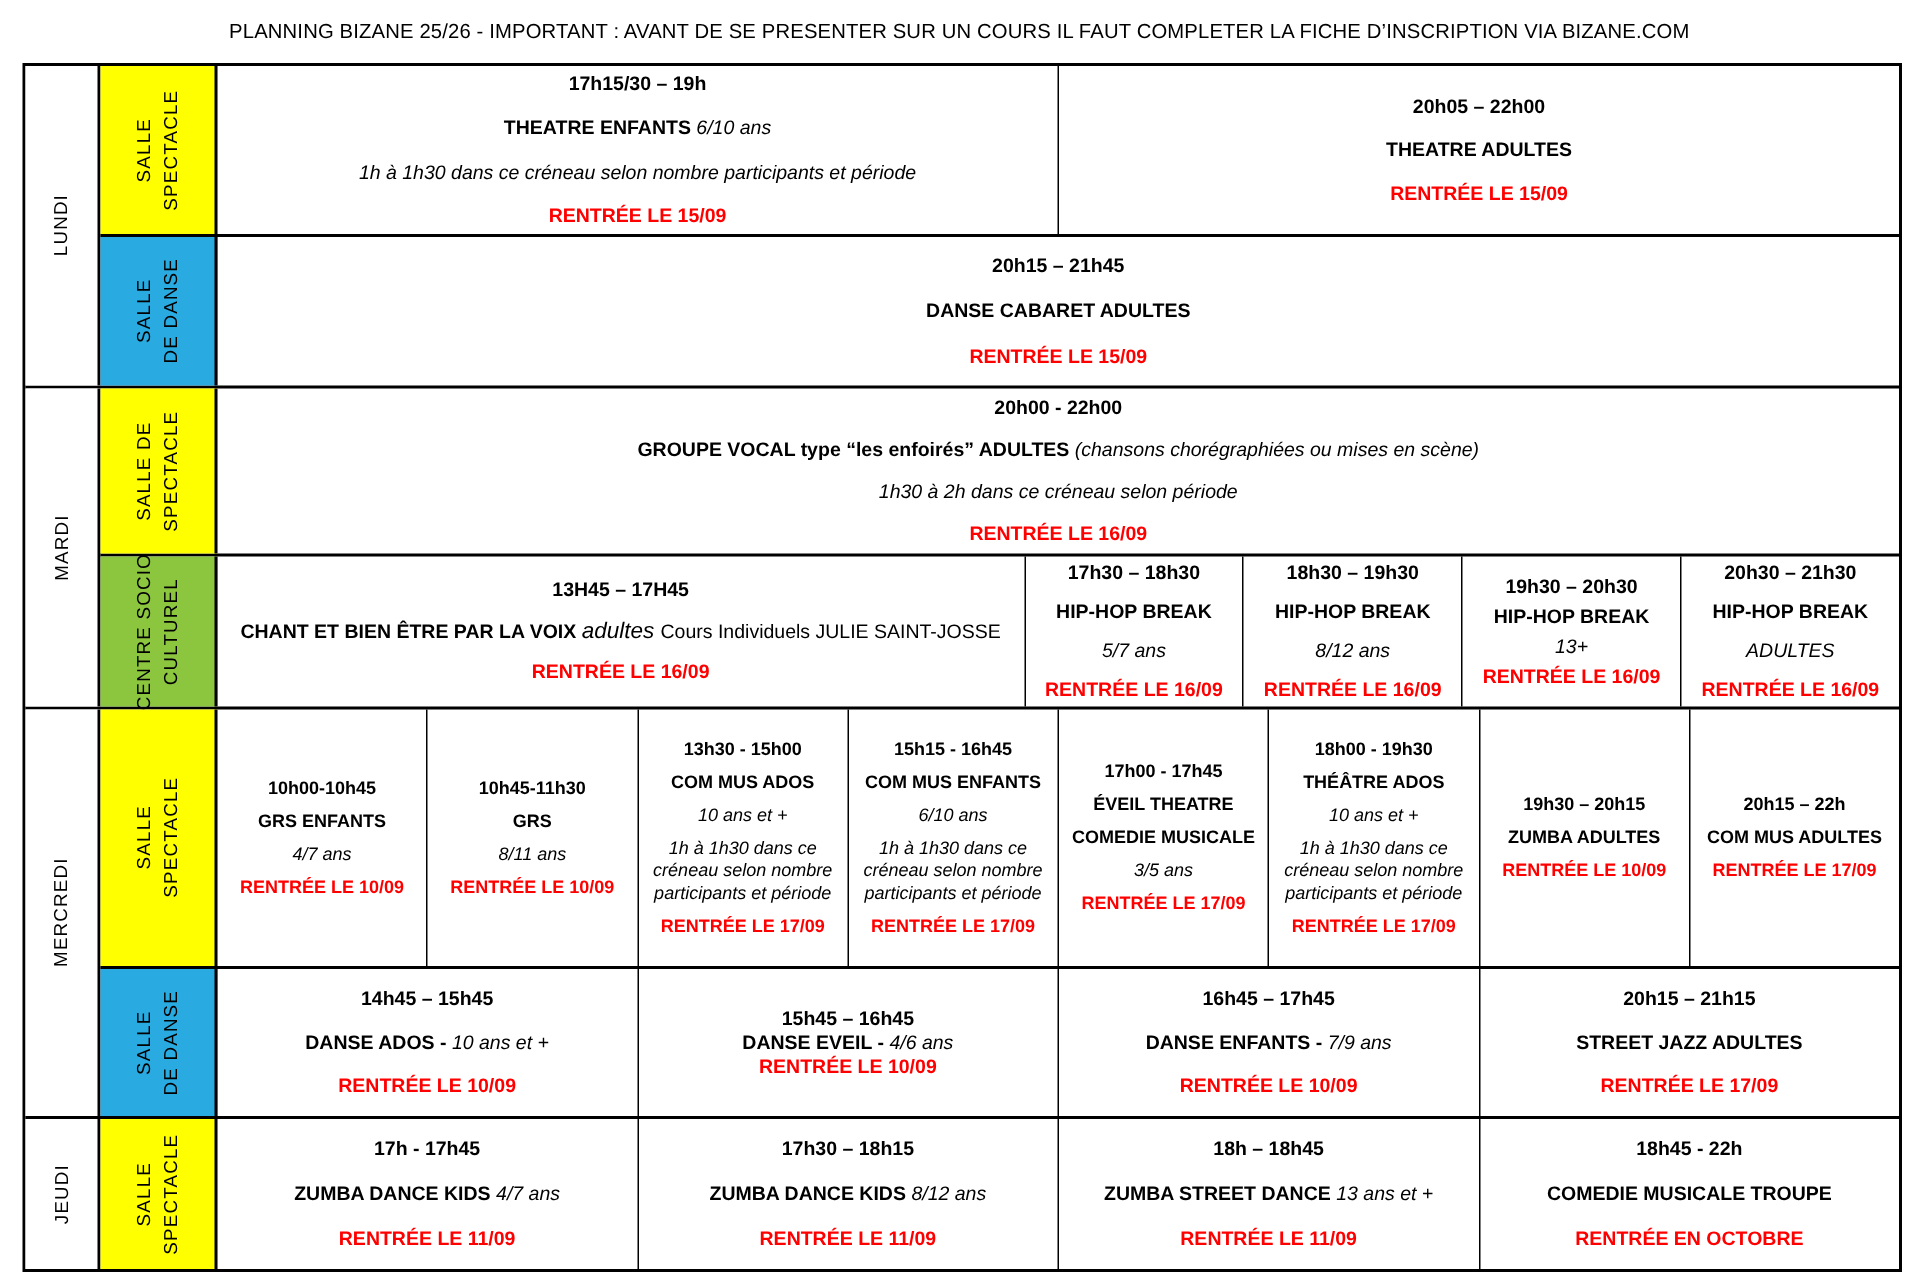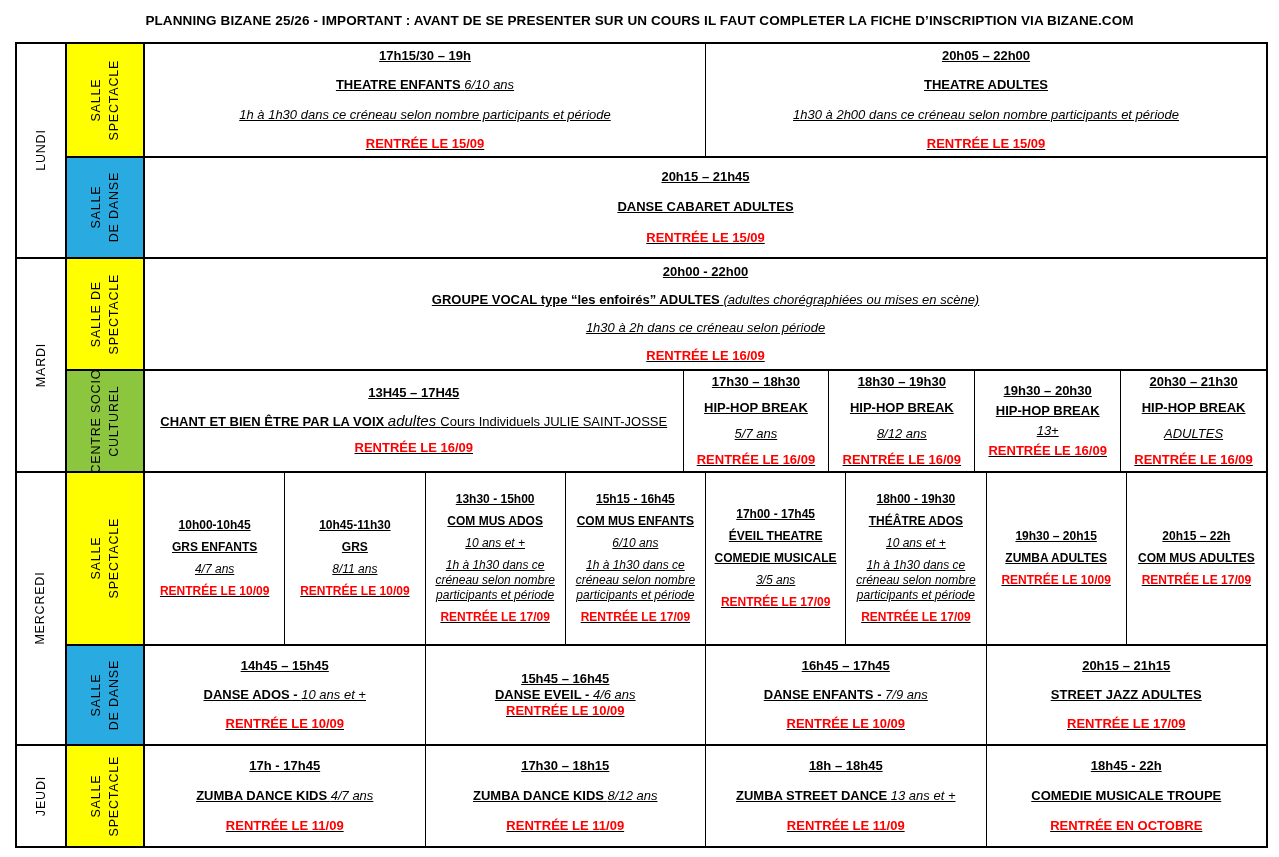--- a/index.html
+++ b/index.html
@@ -4,21 +4,21 @@
 <style>
   html,body { margin:0; padding:0; }
   body {
     width:1279px; height:857px; background:#ffffff; position:relative;
     font-family:"Liberation Sans", sans-serif; color:#000;
     overflow:hidden;
   }
   .title-bar {
     position:absolute; left:0; top:0; width:1279px; height:41px;
     display:flex; align-items:center; justify-content:center;
-    font-weight:bold; font-size:13.5px; letter-spacing:0.1px;text-align:center;
+    font-weight:normal; font-size:13.5px; letter-spacing:0.1px;text-align:center;
   }
   .planning-table {
     position:absolute; left:15px; top:42px; width:1249px;
     border:2px solid #000; background:#fff;
     font-size:13px;
   }
   .day-block { display:flex; border-bottom:2px solid #000; }
   .day-block:last-child { border-bottom:none; }
   .day-col {
     width:48px; flex:none; display:flex; align-items:center; justify-content:center;
@@ -28,21 +28,21 @@
   .vrow { display:flex; border-bottom:2px solid #000; }
   .vrow:last-child { border-bottom:none; }
   .venue-cell {
     width:76px; flex:none; display:flex; align-items:center; justify-content:center;
     border-right:2px solid #000;
   }
   .cells { flex:1 1 auto; display:flex; min-width:0; }
   .cell {
     display:flex; flex-direction:column; justify-content:center; align-items:center;
     text-align:center; border-right:1.5px solid #000;
-    padding:3px 7px; box-sizing:border-box; min-width:0;text-decoration:underline;
+    padding:3px 7px; box-sizing:border-box; min-width:0;
   }
   .cell:last-child { border-right:none; }
   .line { line-height:1.25; }
   .rot {
     transform:rotate(-90deg); white-space:nowrap; text-align:center;
     font-size:12.5px; letter-spacing:0.8px; line-height:1.45;
   }
   .rot div { white-space:nowrap; }
   .b  { font-weight:bold; }
   .i  { font-style:italic; }
@@ -71,21 +71,20 @@
           <div class="cells">
             <div class="cell" style="flex: 4 1 0px; row-gap: 13px;">
               <div class="line"><span class="b">17h15/30 – 19h</span></div>
               <div class="line"><span class="b">THEATRE ENFANTS </span><span class="i">6/10 ans</span></div>
               <div class="line"><span class="i">1h à 1h30 dans ce créneau selon nombre participants et période</span></div>
               <div class="line"><span class="red" style="color: rgb(255, 0, 0);">RENTRÉE LE 15/09</span></div>
             </div>
             <div class="cell" style="flex: 4 1 0px; row-gap: 13px;">
               <div class="line"><span class="b">20h05 – 22h00</span></div>
               <div class="line"><span class="b">THEATRE ADULTES</span></div>
-              <div class="line"><span class="i">1h30 à 2h00 dans ce créneau selon nombre participants et période</span></div>
               <div class="line"><span class="red" style="color: rgb(255, 0, 0);">RENTRÉE LE 15/09</span></div>
             </div>
           </div>
         </div>
         <div class="vrow" style="height: 99px; font-size: 13px;">
           <div class="venue-cell" style="background: rgb(41, 171, 226);">
             <div class="rot">
               <div>SALLE</div>
               <div>DE DANSE</div>
             </div>
@@ -108,21 +107,21 @@
         <div class="vrow" style="height: 110px; font-size: 13px;">
           <div class="venue-cell" style="background: rgb(255, 255, 0);">
             <div class="rot">
               <div>SALLE DE</div>
               <div>SPECTACLE</div>
             </div>
           </div>
           <div class="cells">
             <div class="cell" style="flex: 8 1 0px; row-gap: 12px;">
               <div class="line"><span class="b">20h00 - 22h00</span></div>
-              <div class="line"><span class="b">GROUPE VOCAL type “les enfoirés” ADULTES </span><span class="i">(adultes chorégraphiées ou mises en scène)</span></div>
+              <div class="line"><span class="b">GROUPE VOCAL type “les enfoirés” ADULTES </span><span class="i">(chansons chorégraphiées ou mises en scène)</span></div>
               <div class="line"><span class="i">1h30 à 2h dans ce créneau selon période</span></div>
               <div class="line"><span class="red" style="color: rgb(255, 0, 0);">RENTRÉE LE 16/09</span></div>
             </div>
           </div>
         </div>
         <div class="vrow" style="height: 100px; font-size: 13px;">
           <div class="venue-cell" style="background: rgb(140, 198, 63);">
             <div class="rot">
               <div>CENTRE SOCIO</div>
               <div>CULTUREL</div>

